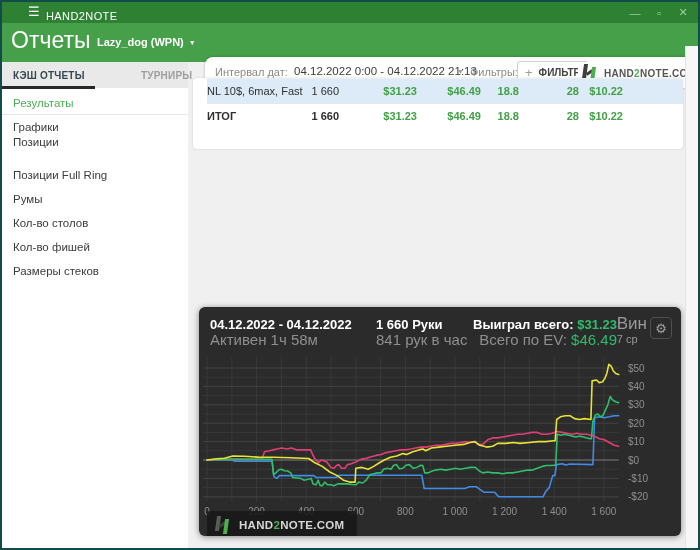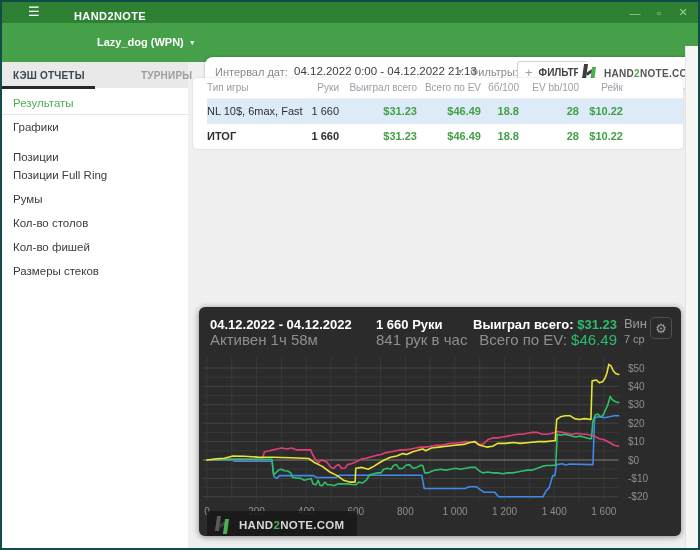--- a/index.html
+++ b/index.html
@@ -4,21 +4,21 @@
 <style>
   * { margin:0; padding:0; box-sizing:border-box; }
   html,body { width:700px; height:550px; }
   body { font-family:"Liberation Sans", sans-serif; background:#d7d7d7; }
   .window { position:relative; width:700px; height:550px; background:#f0f0f0;
             border:2px solid #124c4a; overflow:hidden; }
 
   
   .titlebar { position:absolute; left:0; top:0; right:0; height:21px; background:#2e8033; }
   .hamburger { position:absolute; left:26px; top:2px; color:#ffffff; font-size:13px; cursor:pointer; }
-  .app-title { position:absolute; left:44px; top:8px; color:#ffffff; font-size:11px; font-weight:bold; letter-spacing:0.4px;margin-left:28px; }
+  .app-title { position:absolute; left:44px; top:8px; color:#ffffff; font-size:11px; font-weight:normal; letter-spacing:0.4px; }
   .win-controls { position:absolute; right:8px; top:0; height:21px; display:flex; gap:10px; align-items:center; }
   .win-btn { width:14px; height:14px; display:flex; align-items:center; justify-content:center;
              color:#9ccf9e; font-size:11px; cursor:pointer; }
 
   
   .header { position:absolute; left:0; top:21px; right:0; height:39px; background:#45a049; }
   .page-title { position:absolute; left:9px; top:4px; color:#ffffff; font-size:23px; }
   .account { position:absolute; left:95px; top:13px; color:#ffffff; font-size:11px; font-weight:bold; cursor:pointer; }
   .account .caret { font-size:7px; margin-left:5px; vertical-align:1px; }
 
@@ -76,21 +76,21 @@
                  border-radius:6px; box-shadow:0 1px 6px rgba(0,0,0,0.45); overflow:hidden; }
   .cp-col { position:absolute; top:9px; }
   .cp-main { color:#ffffff; font-size:13px; font-weight:bold; line-height:17px; white-space:nowrap; }
   .cp-sub { color:#8f8f8f; font-size:15px; line-height:14px; white-space:nowrap; }
   .cp-dates { left:11px; }
   .cp-hands { left:177px; }
   .cp-stats { right:64px; text-align:right; }
   .cp-stats .val { color:#2ebd6b; }
   .cp-extra { right:34px; text-align:left; }
   .cp-extra div { color:#9a9a9a; }
-  .cp-extra .t { font-size:13px; line-height:16px; }
+  .cp-extra .t { font-size:17px; line-height:16px; }
   .cp-extra .b { font-size:11px; line-height:14px; }
   .gear-btn { position:absolute; right:9px; top:10px; width:22px; height:22px; border:1px solid #4f4f4f;
               border-radius:4px; display:flex; align-items:center; justify-content:center;
               color:#9e9e9e; font-size:13px; cursor:pointer; }
   .chart-area { position:absolute; left:0; top:46px; width:482px; height:183px; }
   svg text { font-family:"Liberation Sans", sans-serif; }
 
   .watermark { position:absolute; left:8px; top:158px; background:rgba(24,24,24,0.88); border-radius:3px;
                display:flex; align-items:center; gap:8px; padding:5px 12px 5px 8px; }
   .watermark .logo-mark .bar-dark { background:#5a5a5a; }
@@ -110,20 +110,21 @@
     <span class="hamburger">☰</span>
     <span class="app-title">HAND2NOTE</span>
     <div class="win-controls">
       <span class="win-btn">—</span>
       <span class="win-btn">▫</span>
       <span class="win-btn">✕</span>
     </div>
   </div>
 
   <div class="header">
+    <div class="page-title">Отчеты</div>
     <div class="account">
       <span>Lazy_dog (WPN)</span><span class="caret">▼</span>
     </div>
     <div class="toolbar">
       <span class="interval-label">Интервал дат:</span>
       <span class="interval-value">04.12.2022 0:00 - 04.12.2022 21:13</span>
       <span class="interval-caret">▼</span>
       <span class="filters-label">Фильтры:</span>
       <div class="filter-btn">
         <span class="plus">+</span>
@@ -142,51 +143,41 @@
 
   <div class="sidebar">
     <div class="tabbar">
       <div class="tab cash">КЭШ ОТЧЕТЫ</div>
       <div class="tab tourney">ТУРНИРЫ</div>
       <div class="tab-underline"></div>
     </div>
     <div class="side-item active" style="top:29px">Результаты</div>
     <div class="side-divider"></div>
     <div class="side-item" style="top:53px">Графики</div>
-    <div class="side-item" style="top:83px">Позиции</div>
+    <div class="side-item" style="top:68px">Позиции</div>
     <div class="side-item" style="top:101px">Позиции Full Ring</div>
     <div class="side-item" style="top:125px">Румы</div>
     <div class="side-item" style="top:149px">Кол-во столов</div>
     <div class="side-item" style="top:173px">Кол-во фишей</div>
     <div class="side-item" style="top:197px">Размеры стеков</div>
   </div>
 
   <div class="table-card">
     <table>
       <colgroup>
           <col class="c0">
           <col class="c1">
           <col class="c2">
           <col class="c3">
           <col class="c4">
           <col class="c5">
           <col class="c6">
           <col class="cf">
         </colgroup>
       <tbody>
-          <tr>
-        <th>Тип игры</th>
-        <th>Руки</th>
-        <th>Выиграл всего</th>
-        <th>Всего по EV</th>
-        <th>бб/100</th>
-        <th>EV bb/100</th>
-        <th>Рейк</th>
-        <th></th>
-      </tr>
       <tr class="r1">
         <td>NL 10$, 6max, Fast</td>
         <td>1 660</td>
         <td class="pos">$31.23</td>
         <td class="pos">$46.49</td>
         <td class="pos">18.8</td>
         <td class="pos">28</td>
         <td class="pos">$10.22</td>
         <td></td>
       </tr>

